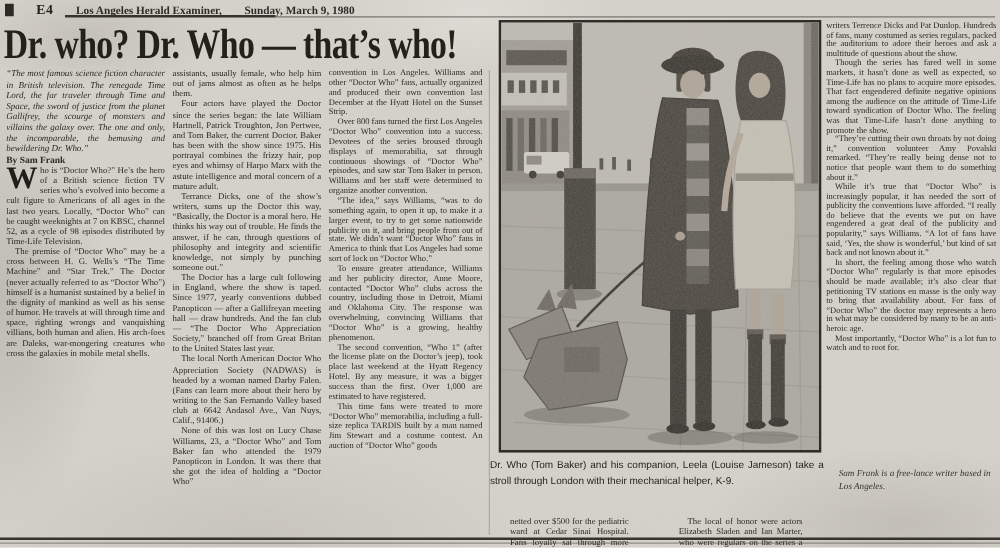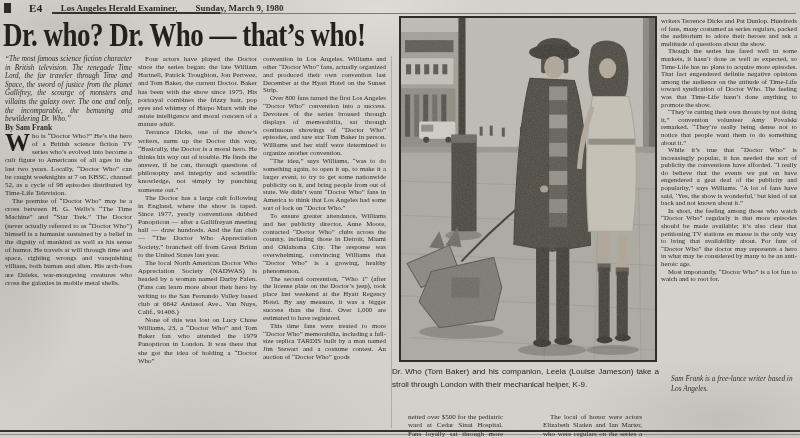--- a/index.html
+++ b/index.html
@@ -97,20 +97,21 @@
     <div class="headline">Dr. who? Dr. Who — that’s who!</div>
 
     <div class="col col-1">
       <p class="quote flush">“The most famous science fiction character in British television. The renegade Time Lord, the far traveler through Time and Space, the sword of justice from the planet Gallifrey, the scourge of monsters and villains the galaxy over. The one and only, the incomparable, the bemusing and bewildering Dr. Who.”</p>
       <p class="byline flush">By Sam Frank</p>
       <p class="flush"><span class="dropcap">W</span><span>ho is “Doctor Who?” He’s the hero of a British science fiction TV series who’s evolved into become a cult figure to Americans of all ages in the last two years. Locally, “Doctor Who” can be caught weeknights at 7 on KBSC, channel 52, as a cycle of 98 episodes distributed by Time-Life Television.</span></p>
       <p>The premise of “Doctor Who” may be a cross between H. G. Wells’s “The Time Machine” and “Star Trek.” The Doctor (never actually referred to as “Doctor Who”) himself is a humanist sustained by a belief in the dignity of mankind as well as his sense of humor. He travels at will through time and space, righting wrongs and vanquishing villians, both human and alien. His arch-foes are Daleks, war-mongering creatures who cross the galaxies in mobile metal shells.</p>
     </div>
 
     <div class="col col-2">
+      <p class="flush">assistants, usually female, who help him out of jams almost as often as he helps them.</p>
       <p>Four actors have played the Doctor since the series began: the late William Hartnell, Patrick Troughton, Jon Pertwee, and Tom Baker, the current Doctor. Baker has been with the show since 1975. His portrayal combines the frizzy hair, pop eyes and whimsy of Harpo Marx with the astute intelligence and moral concern of a mature adult.</p>
       <p>Terrance Dicks, one of the show’s writers, sums up the Doctor this way, “Basically, the Doctor is a moral hero. He thinks his way out of trouble. He finds the answer, if he can, through questions of philosophy and integrity and scientific knowledge, not simply by punching someone out.”</p>
       <p>The Doctor has a large cult following in England, where the show is taped. Since 1977, yearly conventions dubbed Panopticon — after a Gallifreyan meeting hall — draw hundreds. And the fan club — “The Doctor Who Appreciation Society,” branched off from Great Britan to the United States last year.</p>
       <p>The local North American Doctor Who Appreciation Society (NADWAS) is headed by a woman named Darby Falen. (Fans can learn more about their hero by writing to the San Fernando Valley based club at 6642 Andasol Ave., Van Nuys, Calif., 91406.)</p>
       <p>None of this was lost on Lucy Chase Williams, 23, a “Doctor Who” and Tom Baker fan who attended the 1979 Panopticon in London. It was there that she got the idea of holding a “Doctor Who”</p>
     </div>
 
     <div class="col col-3">
       <p class="flush">convention in Los Angeles. Williams and other “Doctor Who” fans, actually organized and produced their own convention last December at the Hyatt Hotel on the Sunset Strip.</p>
       <p>Over 800 fans turned the first Los Angeles “Doctor Who” convention into a success. Devotees of the series broused through displays of memorabilia, sat through continuous showings of “Doctor Who” episodes, and saw star Tom Baker in person. Williams and her staff were determined to organize another convention.</p>

